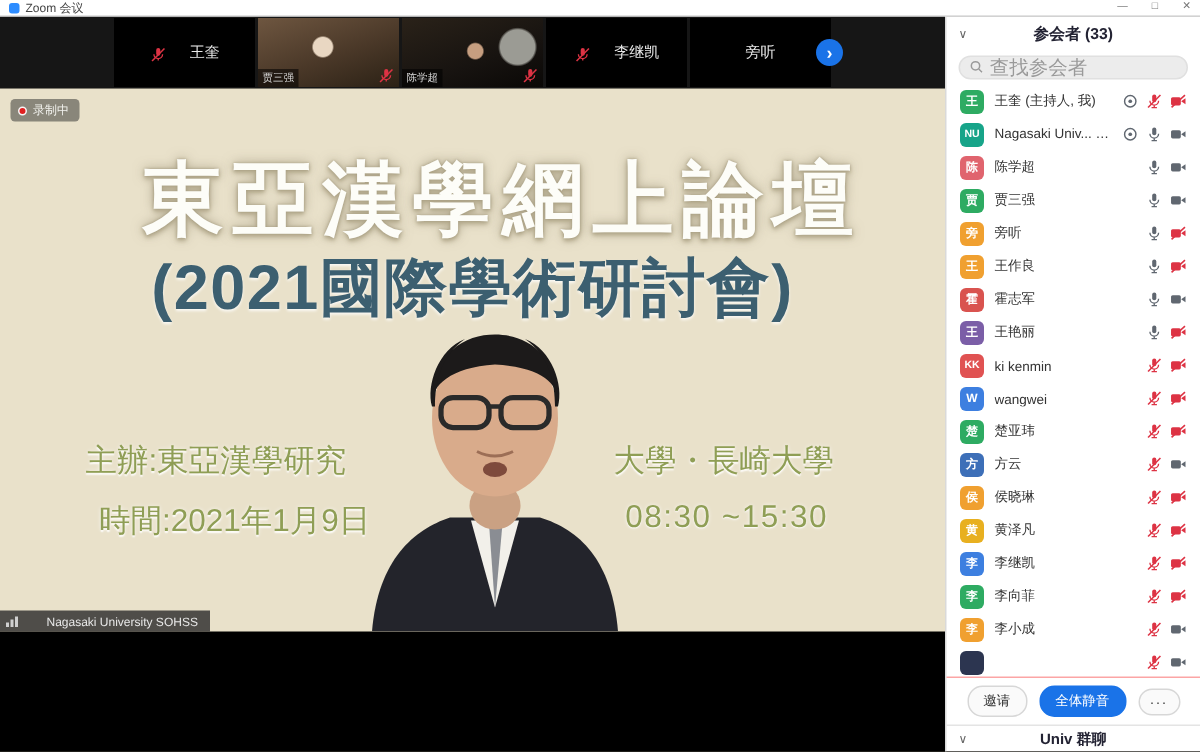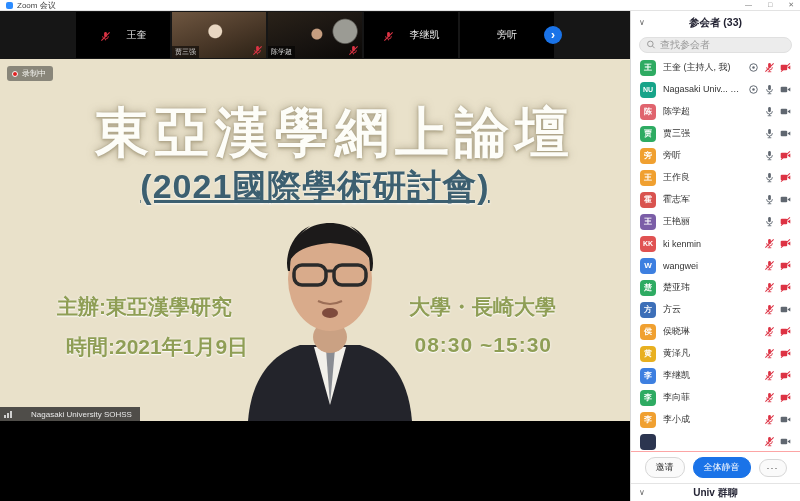--- a/index.html
+++ b/index.html
@@ -46,23 +46,23 @@
   .rec-pill { position:absolute; left:7px; top:7px; background:rgba(120,118,108,.85);
     border-radius:3px; padding:2px 7px 2px 5px; display:flex; align-items:center; gap:4px; z-index:6; }
   .rec-dot { width:6px; height:6px; border-radius:50%; background:#e02020;
     border:1px solid #f6f6f6; }
   .rec-pill span { color:#f2f2ee; font-size:8px; }
 
   .slide-title { position:absolute; left:0; top:38px; width:100%; text-align:center;
     font-size:54px; font-weight:bold; color:#fdfdf8; letter-spacing:6px;
     text-shadow:0 0 2px #a39a7e, 0 2px 3px #b7ad90, 0 0 8px rgba(130,120,95,.6); z-index:1;margin-left:20px; }
   .slide-subtitle { position:absolute; left:0; top:105px; width:100%; text-align:center;
-    font-size:34px; font-weight:bold; color:#3c5f70; letter-spacing:1px;
-    text-shadow:0 1px 2px rgba(255,255,255,.8); z-index:1;text-decoration:underline; }
-  .slide-line { position:absolute; font-size:21px; font-weight:bold; color:#8f9e55;
+    font-size:42px; font-weight:bold; color:#3c5f70; letter-spacing:1px;
+    text-shadow:0 1px 2px rgba(255,255,255,.8); z-index:1; }
+  .slide-line { position:absolute; font-size:21px; font-weight:normal; color:#8f9e55;
     text-shadow:0 1px 1px rgba(255,255,255,.9), 0 0 3px rgba(255,255,255,.7); z-index:1; }
   .org-left  { left:57px;  top:234px; }
   .org-right { right:74px; top:234px; }
   .time-left { left:66px;  top:274px; }
   .time-right{ right:78px; top:274px; letter-spacing:1px; }
 
   .speaker { position:absolute; left:218px; top:158px; z-index:2; }
 
   .net-label { position:absolute; left:0px; bottom:-1px; background:rgba(40,40,40,.8);
     color:#e8e8e8; font-size:8px; padding:3px 8px 3px 4px; display:flex; align-items:center;
@@ -73,21 +73,21 @@
 
   
   .sidebar { position:absolute; left:630px; top:11px; width:170px; height:490px;
     background:#fff; border-left:1px solid #d9d9d9; display:flex; flex-direction:column; z-index:20; }
   .panel-header { position:relative; height:24px; display:flex; align-items:center; justify-content:center; }
   .panel-header .chev { position:absolute; left:8px; font-size:8px; color:#666; cursor:pointer; }
   .panel-title { font-size:10.5px; font-weight:bold; color:#232333; }
   .search-wrap { padding:2px 8px 4px; }
   .search-box { width:100%; height:16px; background:#ececec; border:1px solid #e0e0e0;
     border-radius:8px; display:flex; align-items:center; padding:0 6px; gap:4px; }
-  .search-box input { border:none; outline:none; background:transparent; font-size:10px;
+  .search-box input { border:none; outline:none; background:transparent; font-size:13px;
     color:#555; width:100%; font-family:inherit; }
   .search-box input::placeholder { color:#9a9a9a; }
 
   .p-list { flex:1 1 auto; overflow:hidden; }
   .p-row { height:22px; display:flex; align-items:center; padding:0 9px; gap:7px; cursor:pointer; }
   .avatar { width:16px; height:16px; border-radius:4px; color:#fff; font-size:8px; font-weight:bold;
     display:flex; align-items:center; justify-content:center; flex:0 0 16px; }
   .avatar.small { font-size:7px; }
   .p-name { font-size:9px; color:#333; white-space:nowrap; overflow:hidden;
     text-overflow:ellipsis; flex:1 1 auto; }

